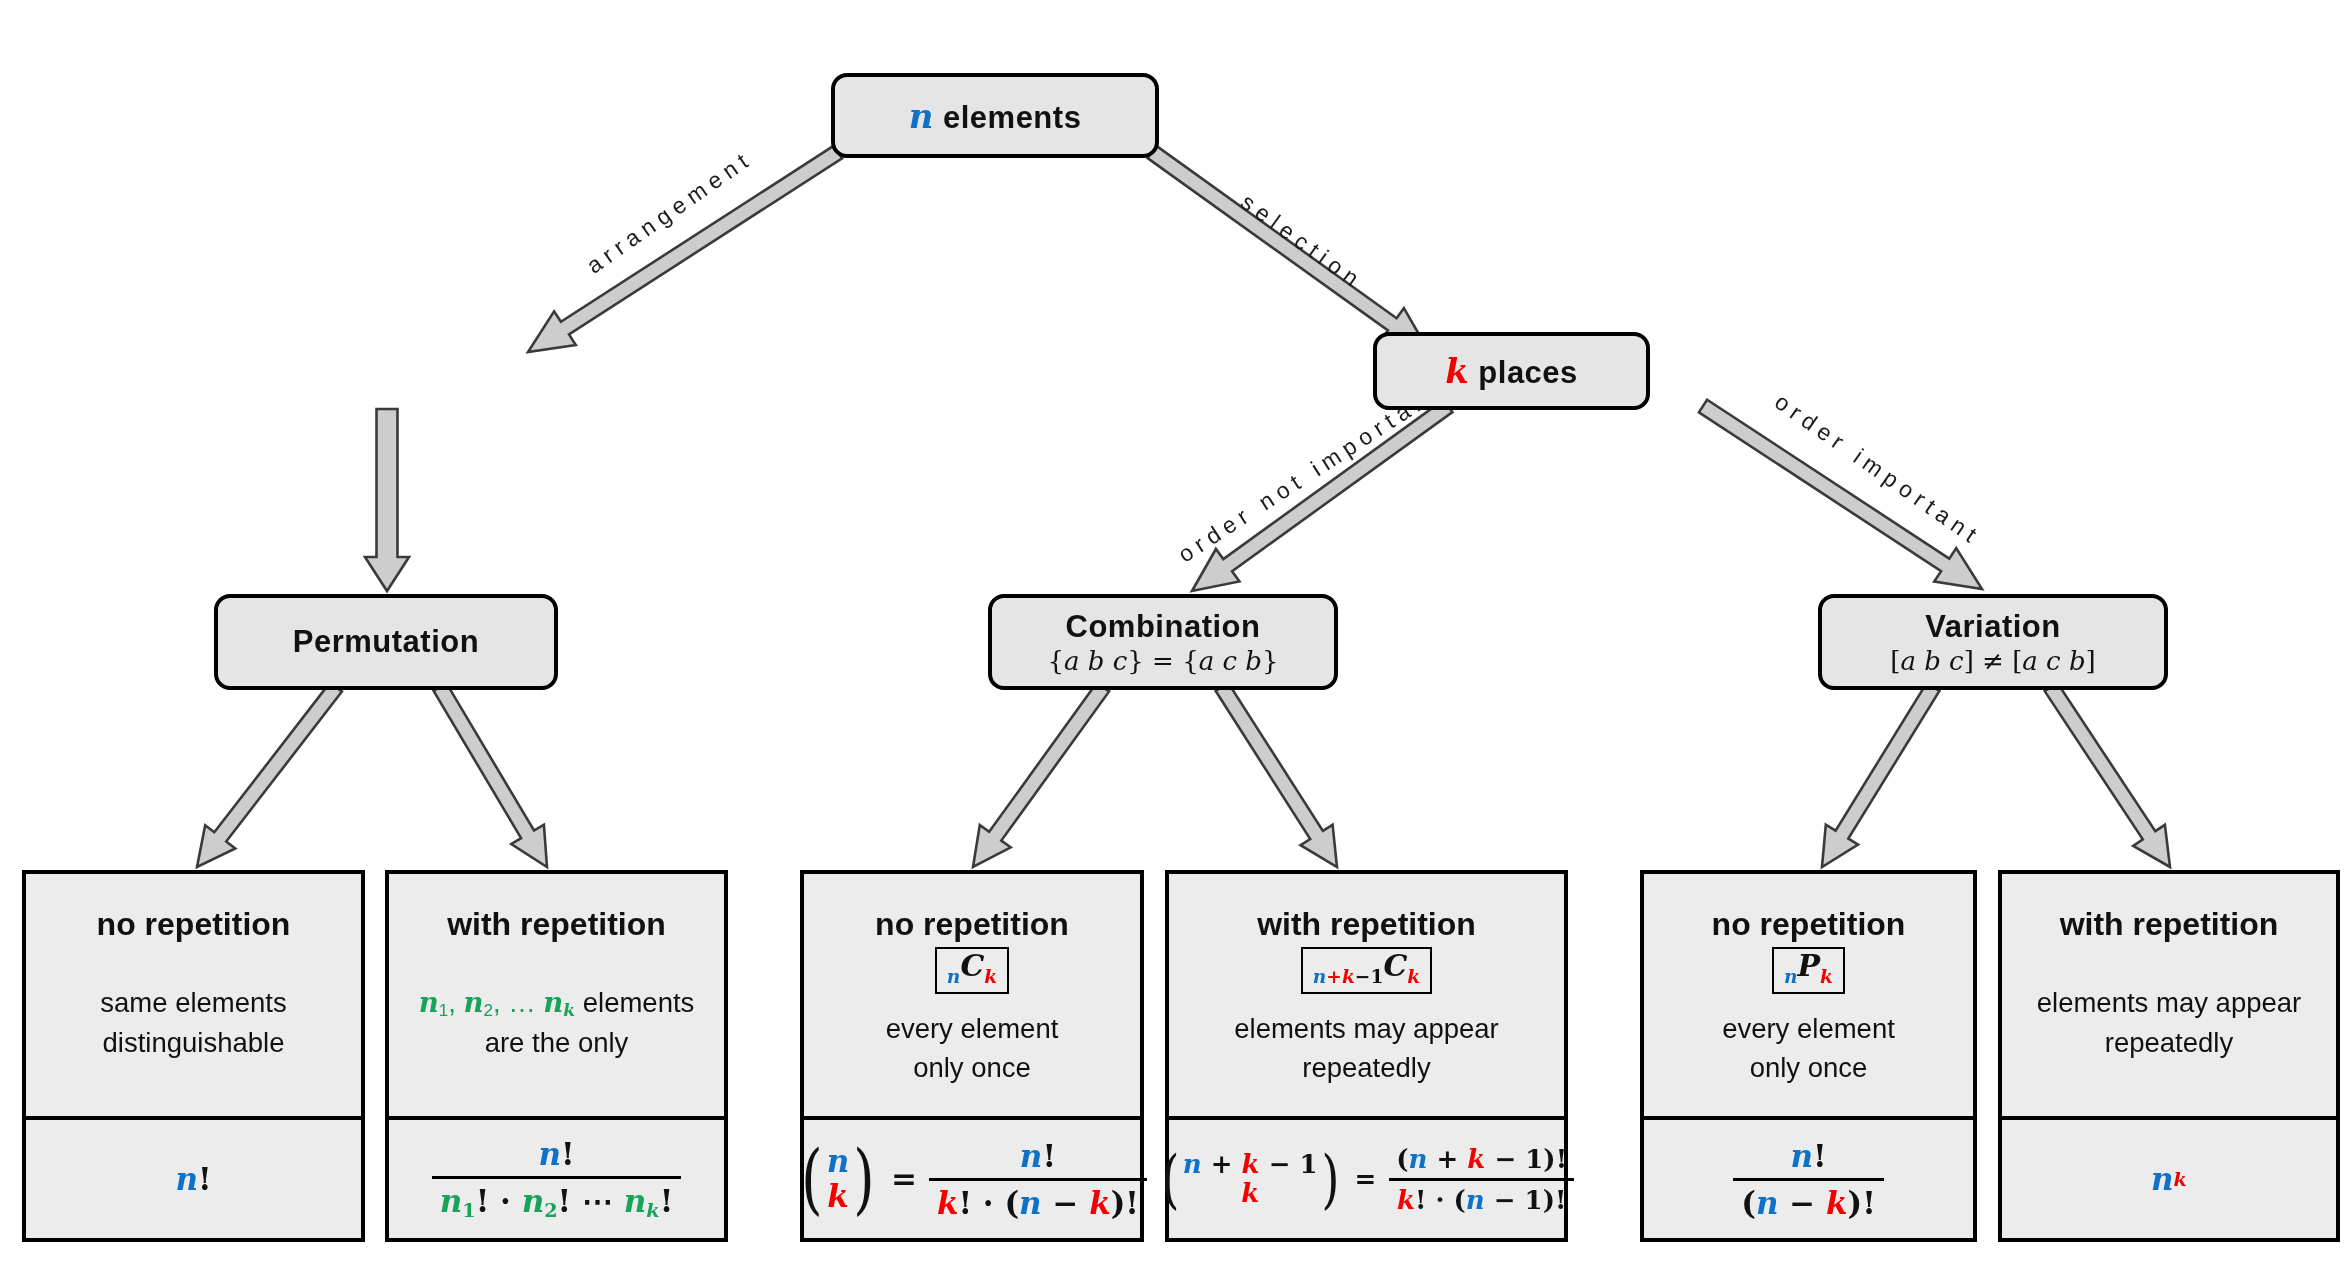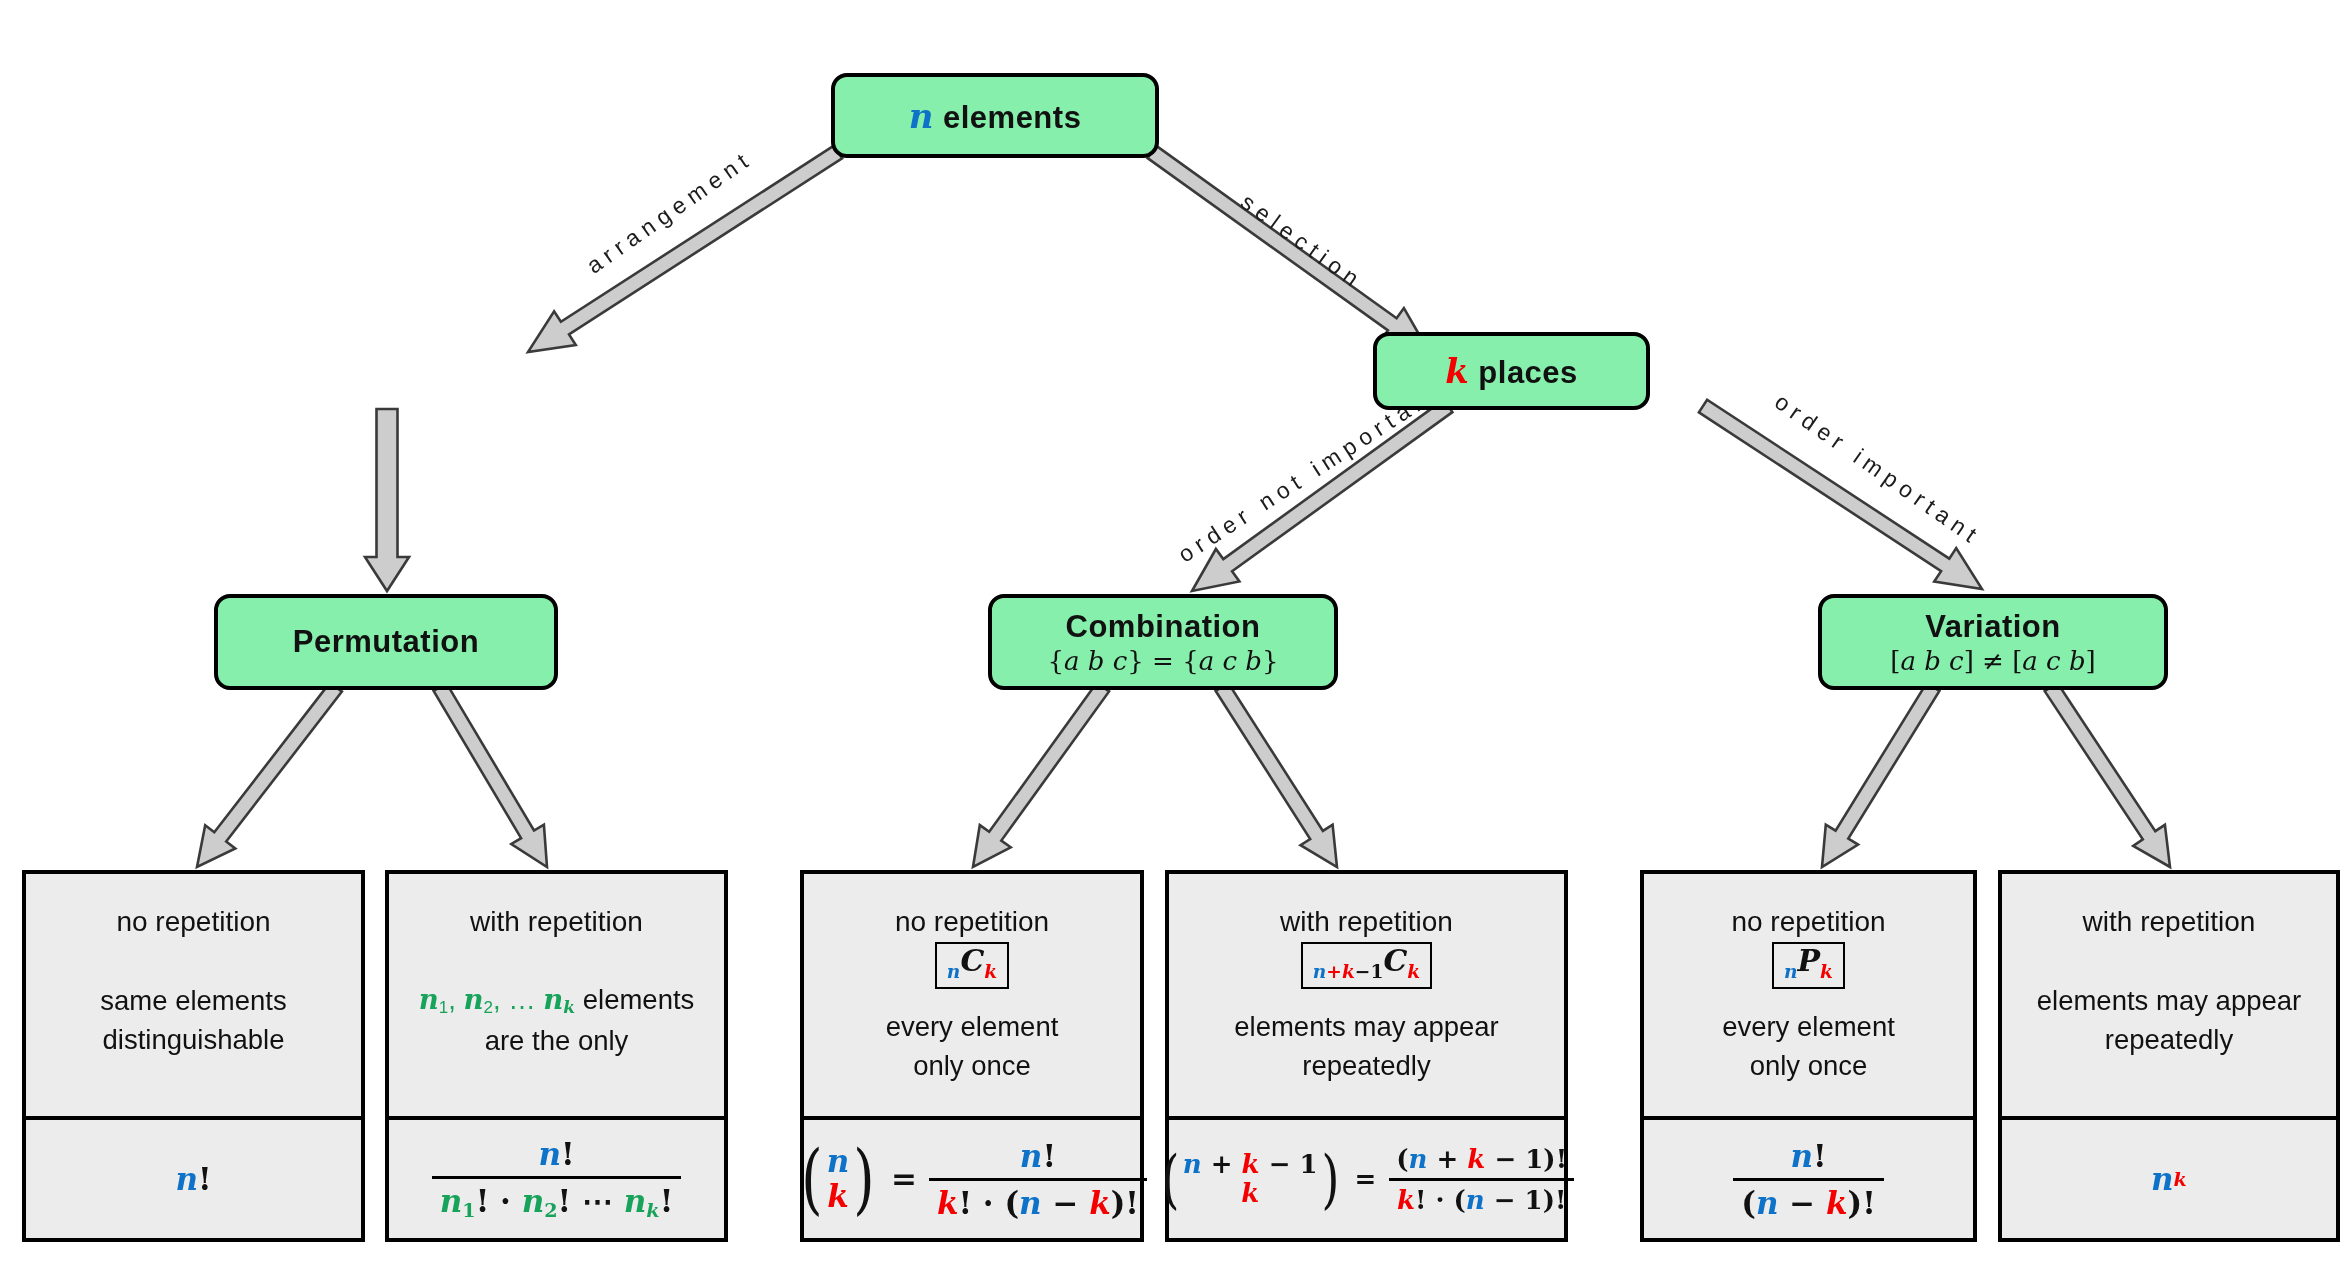--- a/index.html
+++ b/index.html
@@ -5,21 +5,21 @@
   html,body{margin:0;padding:0;background:#ffffff;}
   .canvas{
     position:relative;width:2349px;height:1281px;background:#ffffff;overflow:hidden;
     font-family:"Liberation Sans",sans-serif;color:#111;
   }
   #arrowSvg{position:absolute;left:0;top:0;z-index:1;}
 
   
   .node{
     position:absolute;z-index:3;box-sizing:border-box;
-    background:#86efac;border:4px solid #000;border-radius:16px;
+    background:#e5e5e5;border:4px solid #000;border-radius:16px;
     display:flex;flex-direction:column;align-items:center;justify-content:center;
   }
   .node-title{font-size:31px;font-weight:bold;letter-spacing:.5px;white-space:nowrap;}
   .node-title .tok{white-space:pre;}
   .node-title .it{font-family:"DejaVu Serif",serif;font-style:italic;font-size:34px;}
   .node-sub{font-family:"DejaVu Serif",serif;font-size:26px;margin-top:1px;white-space:nowrap;}
   .node-sub .tok{white-space:pre;}
   .node-sub .it{font-style:italic;}
 
   
@@ -28,21 +28,21 @@
     white-space:nowrap;
   }
 
   
   .leaf{
     position:absolute;top:870px;height:372px;z-index:3;box-sizing:border-box;
     background:#ececec;border:4px solid #000;
     display:flex;flex-direction:column;
   }
   .leaf-top{flex:1;display:flex;flex-direction:column;align-items:center;padding-top:32px;min-height:0;}
-  .leaf-header{font-size:28px;font-weight:normal;}
+  .leaf-header{font-size:32px;font-weight:bold;}
   .symbol{
     margin-top:4px;border:2.5px solid #000;padding:2px 10px 6px 10px;
     font-family:"DejaVu Serif",serif;font-weight:bold;font-size:30px;line-height:1;
   }
   .symbol .tok{white-space:pre;}
   .symbol .it{font-style:italic;}
   .symbol .sub{font-size:0.62em;vertical-align:-0.35em;}
   .desc{
     flex:1;display:flex;flex-direction:column;justify-content:center;
     font-size:27.5px;line-height:1.42;text-align:center;padding-bottom:14px;

